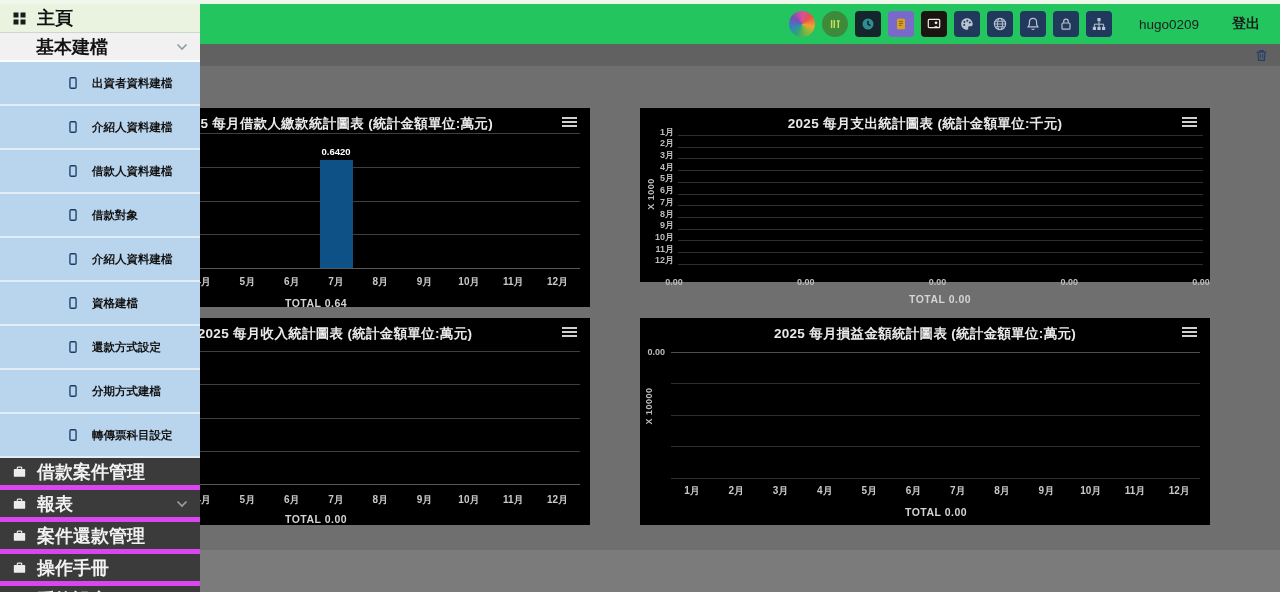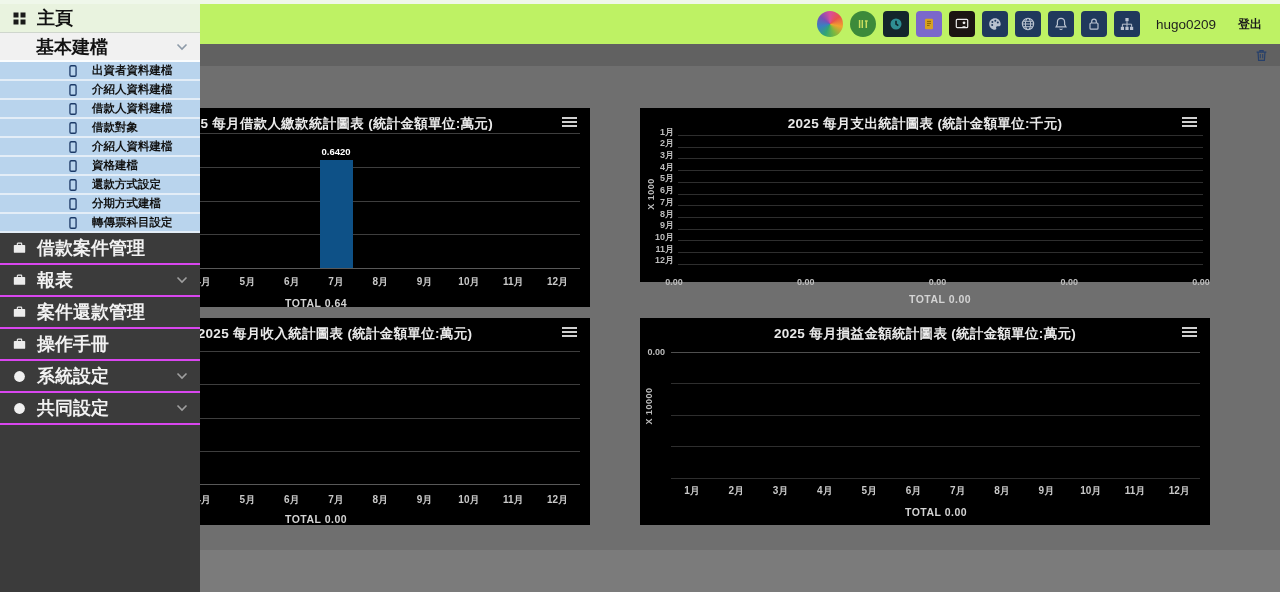--- a/index.html
+++ b/index.html
@@ -1,46 +1,46 @@
 <!DOCTYPE html>
 <html><head>
 <meta charset="utf-8">
 <style>
   html,body{margin:0;padding:0;width:1280px;height:592px;overflow:hidden;
     font-family:"Liberation Sans","DejaVu Sans",sans-serif;background:#7b7b7b;}
   
   .top-strip{position:absolute;left:0;top:0;width:1280px;height:4px;background:#eff7ea;}
-  .navbar{position:absolute;left:0;top:4px;width:1280px;height:40px;background:#bef264;
-    display:flex;align-items:center;justify-content:flex-end;padding-right:10px;box-sizing:border-box;}
+  .navbar{position:absolute;left:0;top:4px;width:1280px;height:40px;background:#22c55e;
+    display:flex;align-items:center;justify-content:flex-end;padding-right:4px;box-sizing:border-box;gap:11px;}
   .toolbar{position:absolute;left:0;top:44px;width:1280px;height:22px;background:#616161;
     display:flex;align-items:center;justify-content:flex-end;padding-right:6px;box-sizing:border-box;}
   .content-bg{position:absolute;left:0;top:66px;width:1280px;height:484px;background:#6f6f6f;}
   .page-lower{position:absolute;left:0;top:550px;width:1280px;height:42px;background:#7b7b7b;}
   
   .nav-icons{display:flex;align-items:center;}
   .app-tile{width:26px;height:26px;border-radius:4px;margin-left:7px;display:flex;
     align-items:center;justify-content:center;cursor:pointer;}
   .tile-navy{background:#20395c;}
   .tile-clock{background:#14262c;}
   .tile-scroll{background:#7b68cb;}
   .tile-screen{background:#1b1512;}
   .tile-round{border-radius:50%;}
   .tile-colorful{background:conic-gradient(#d94f9b,#e8534c,#f0a32f,#7cb83d,#2fa573,#3a7fc1,#7a4fb5,#d94f9b);}
   .nav-user{margin-left:16px;font-size:13.5px;color:#1e1e1e;}
-  .nav-logout{margin-left:22px;margin-right:8px;font-size:12px;color:#1a1a1a;font-weight:700;cursor:pointer;}
+  .nav-logout{margin-left:22px;margin-right:16px;font-size:14px;color:#1a1a1a;font-weight:700;cursor:pointer;}
   .trash-btn{width:18px;height:18px;display:flex;align-items:center;justify-content:center;cursor:pointer;margin-right:4px;}
   
   .sidebar{position:absolute;left:0;top:4px;width:200px;height:588px;z-index:30;background:#3b3b3b;}
   .sb-header{height:48px;background:#c7daef;display:flex;align-items:center;padding-left:12px;
     font-size:14px;font-weight:700;color:#1b3666;box-sizing:border-box;}
   .sb-row{display:flex;align-items:center;position:relative;box-sizing:border-box;cursor:pointer;}
   .sb-home{height:29px;background:#e9f3df;border-bottom:1px solid #cfd6cd;padding-left:12px;}
   .sb-group{height:29px;background:#f1f1f1;border-bottom:2px solid #fbfdfe;padding-left:36px;}
-  .sb-sub{height:19px;background:#b9d4ed;border-bottom:2px solid #e3edf7;padding-left:66px;}
-  .sb-dark{height:32px;background:#3b3b3b;border-bottom:2px solid #d946ef;padding-left:12px;}
+  .sb-sub{height:44px;background:#b9d4ed;border-bottom:2px solid #e3edf7;padding-left:66px;}
+  .sb-dark{height:32px;background:#3b3b3b;border-bottom:5px solid #d946ef;padding-left:12px;}
   .sb-label{font-size:18px;font-weight:700;color:#121212;white-space:nowrap;}
   .sb-sub .sb-label{font-size:11.5px;}
   .sb-dark .sb-label{color:#f2f2f2;}
   .sb-ico{display:flex;align-items:center;justify-content:center;margin-right:10px;width:15px;}
   .sb-sub .sb-ico{margin-right:12px;width:14px;}
   .chev{position:absolute;right:12px;top:50%;transform:translateY(-50%);color:#8d9aa8;display:flex;}
   .sb-dark .chev{color:#9f9f9f;}
   
   .panel{position:absolute;background:#000;z-index:10;}
   #chart-1{left:80px;top:108px;width:510px;height:199px;}

